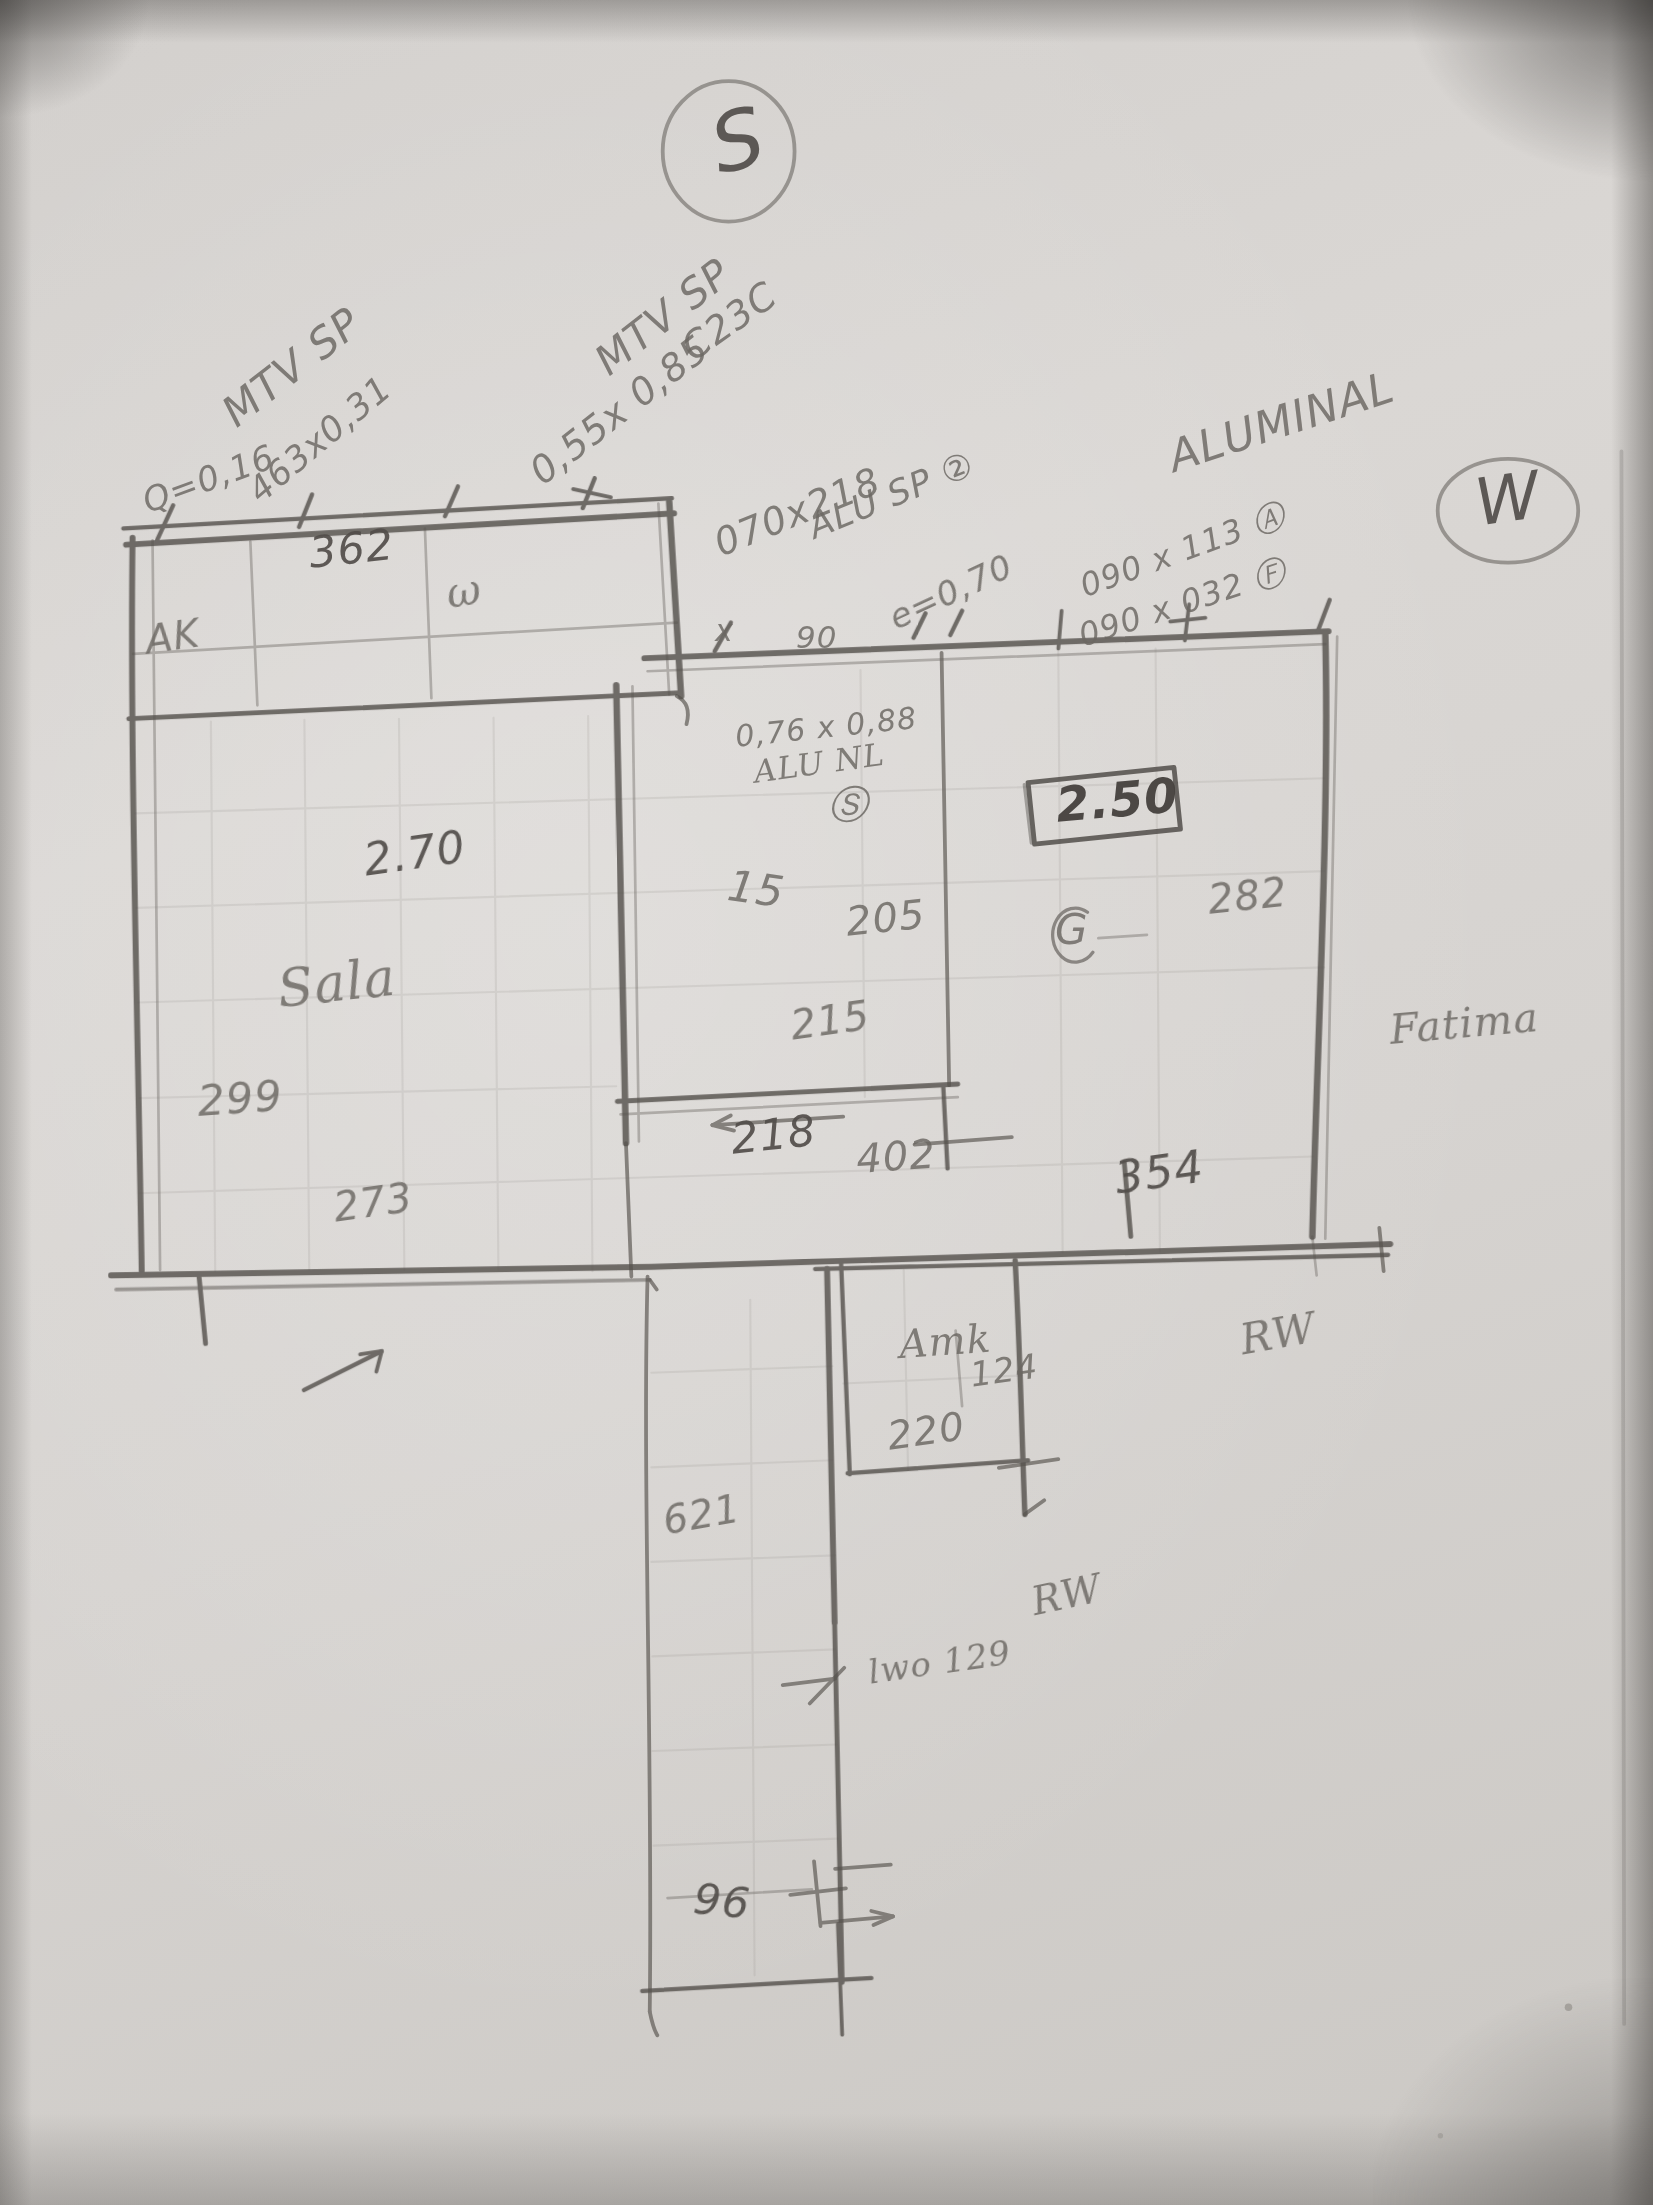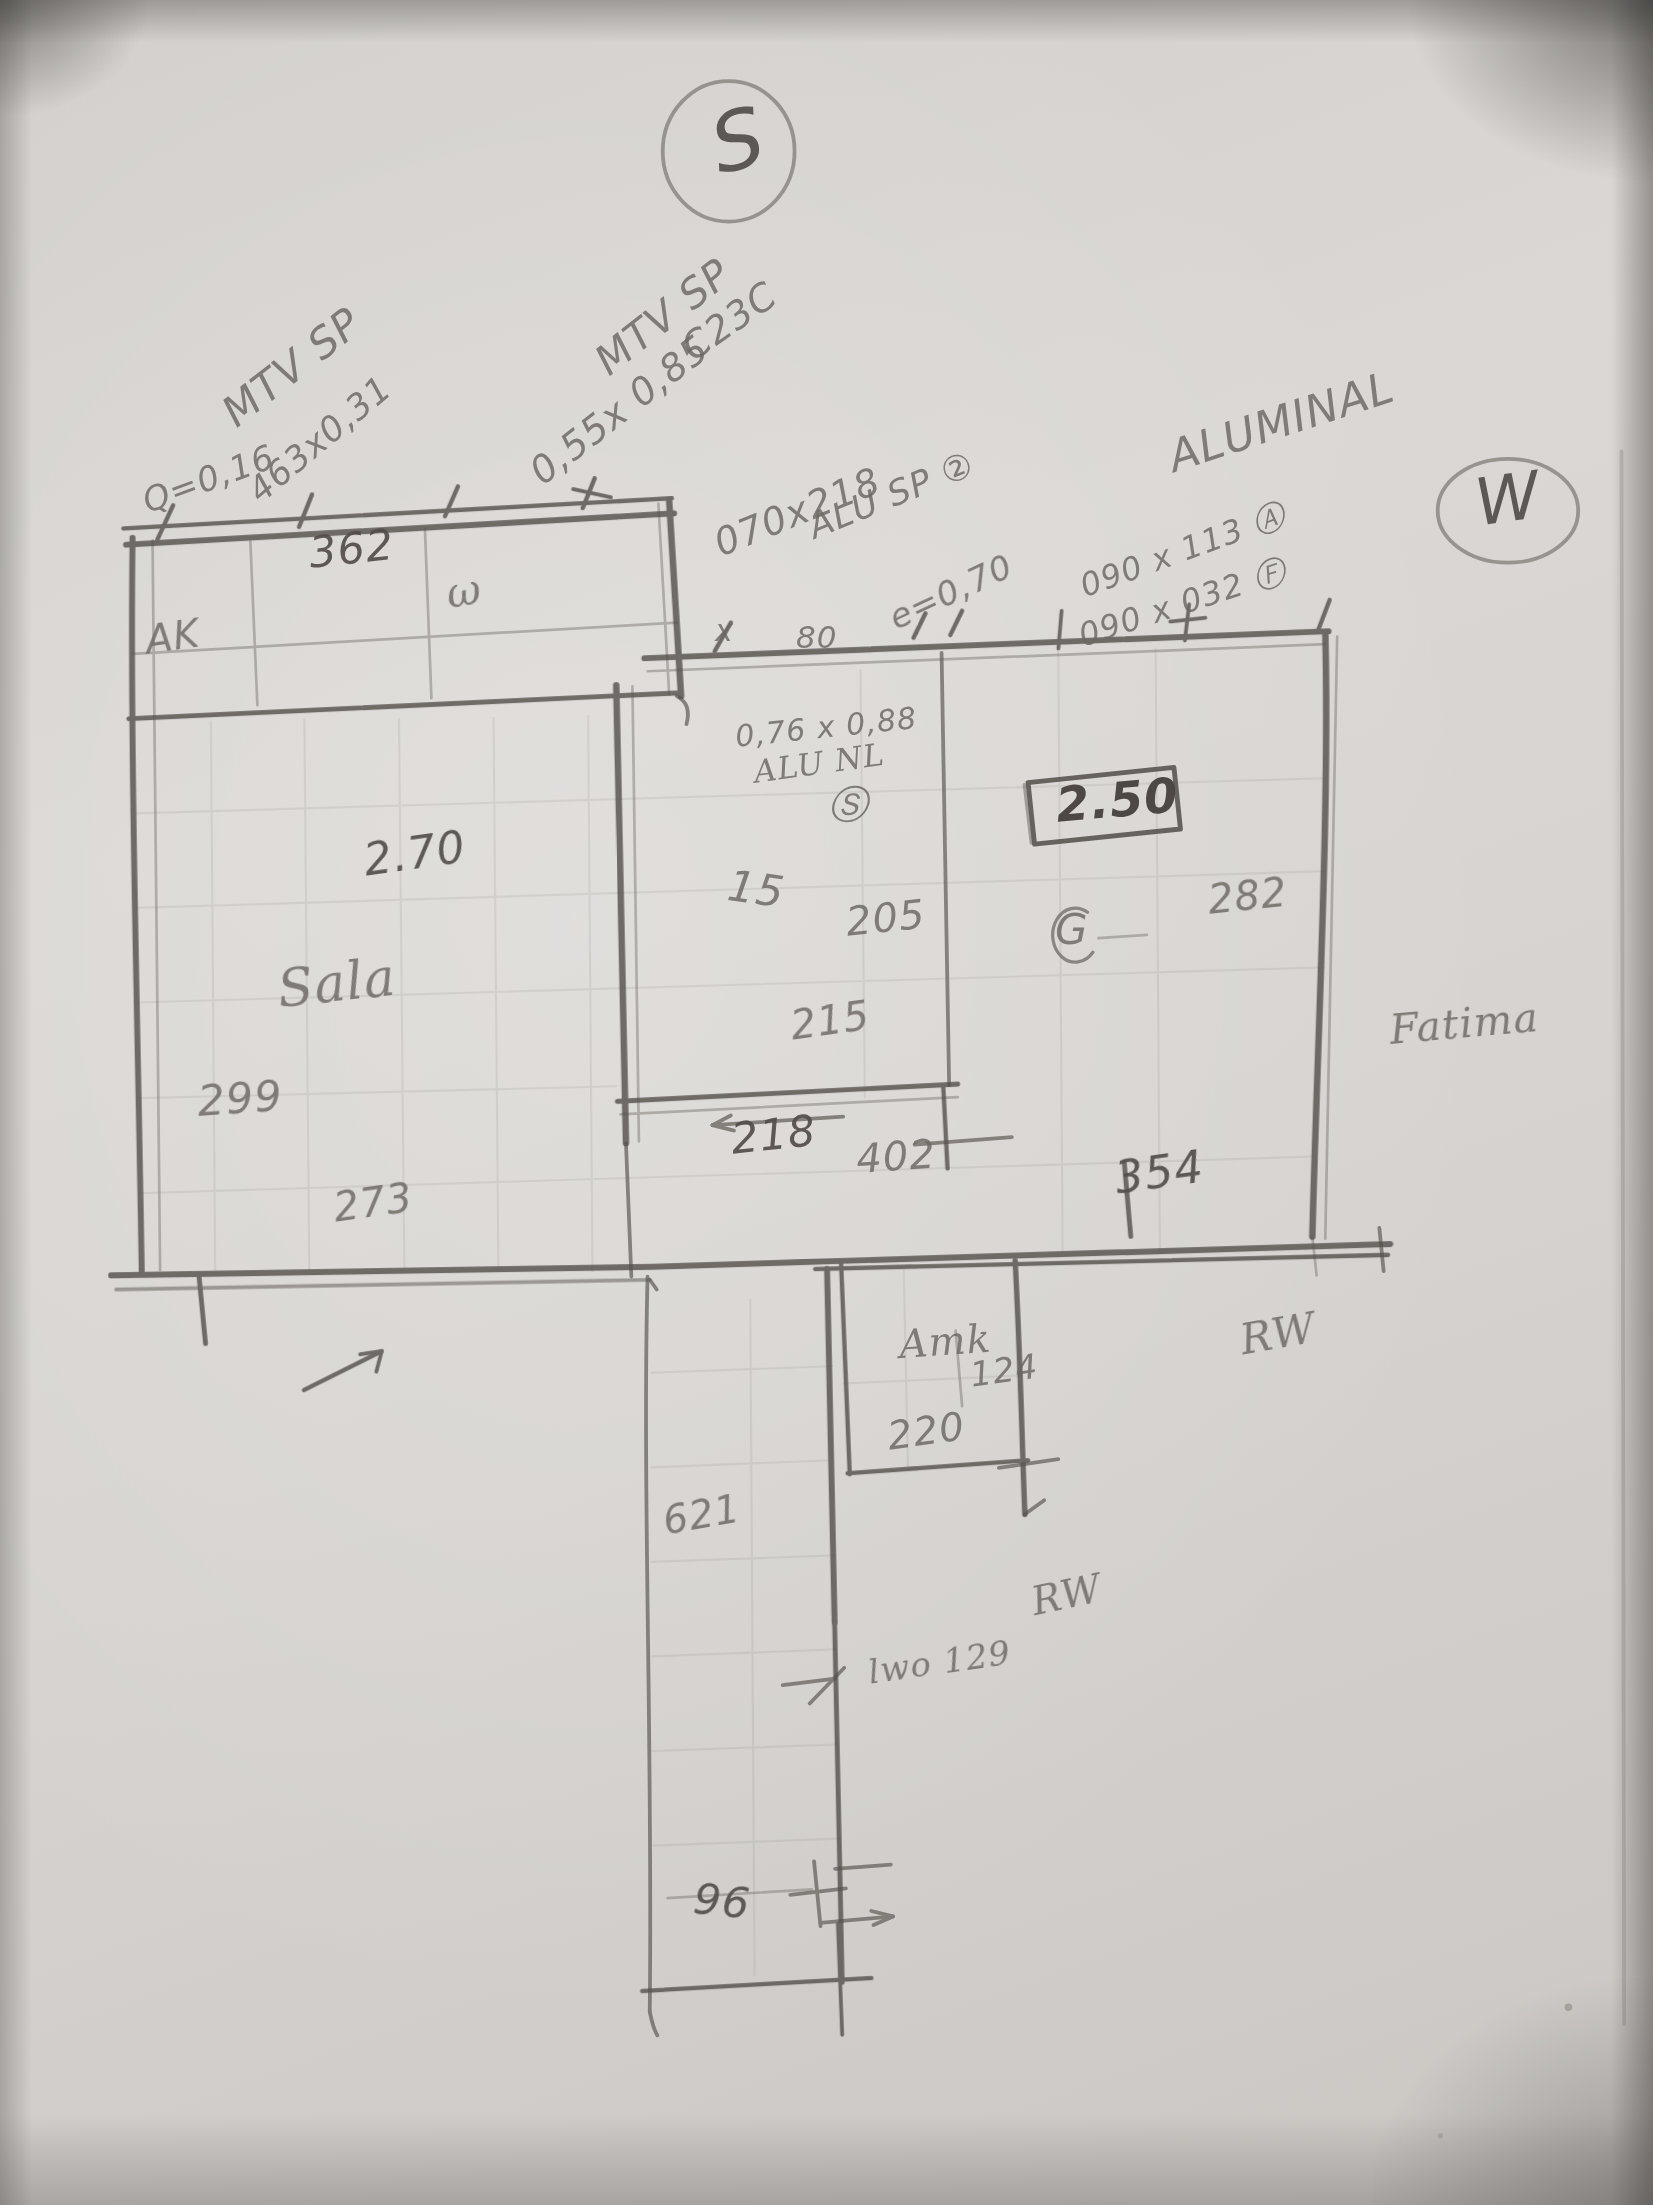--- a/index.html
+++ b/index.html
@@ -175,21 +175,21 @@
 
   <div class="label" style="left:709px;top:527px;font-size:38px;transform:rotate(-22deg);">070x218</div>
   <div class="label" style="left:804px;top:512px;font-size:35px;transform:rotate(-22deg);">ALU SP ②</div>
   <div class="label" style="left:884px;top:604px;font-size:34px;transform:rotate(-25deg);">e=0,70</div>
 
   <div class="label" style="left:1163px;top:437px;font-size:44px;transform:rotate(-18deg);">ALUMINAL</div>
   <div class="label" style="left:1076px;top:572px;font-size:32px;transform:rotate(-20deg);">090 x 113 Ⓐ</div>
   <div class="label" style="left:1075px;top:621px;font-size:32px;transform:rotate(-18deg);">090 x 032 Ⓕ</div>
 
   <div class="label" style="left:715px;top:616px;font-size:30px;">x</div>
-  <div class="label" style="left:796px;top:622px;font-size:31px;">80</div>
+  <div class="label" style="left:796px;top:622px;font-size:31px;">90</div>
 
   <div class="label" style="left:734px;top:722px;font-size:30px;transform:rotate(-6deg);">0,76 x 0,88</div>
   <div class="label cursive" style="left:752px;top:757px;font-size:31px;transform:rotate(-8deg);">ALU NL</div>
   <div class="label" style="left:828px;top:785px;font-size:39px;">Ⓢ</div>
 
   <div class="label dark" style="left:307px;top:532px;font-size:43px;transform:rotate(-6deg);">362</div>
   <div class="label" style="left:143px;top:621px;font-size:39px;transform:rotate(-8deg);">AK</div>
   <div class="label cursive" style="left:443px;top:574px;font-size:42px;transform:rotate(-10deg);">ω</div>
 
   <div class="label dark" style="left:361px;top:839px;font-size:44px;transform:rotate(-8deg);">2.70</div>

